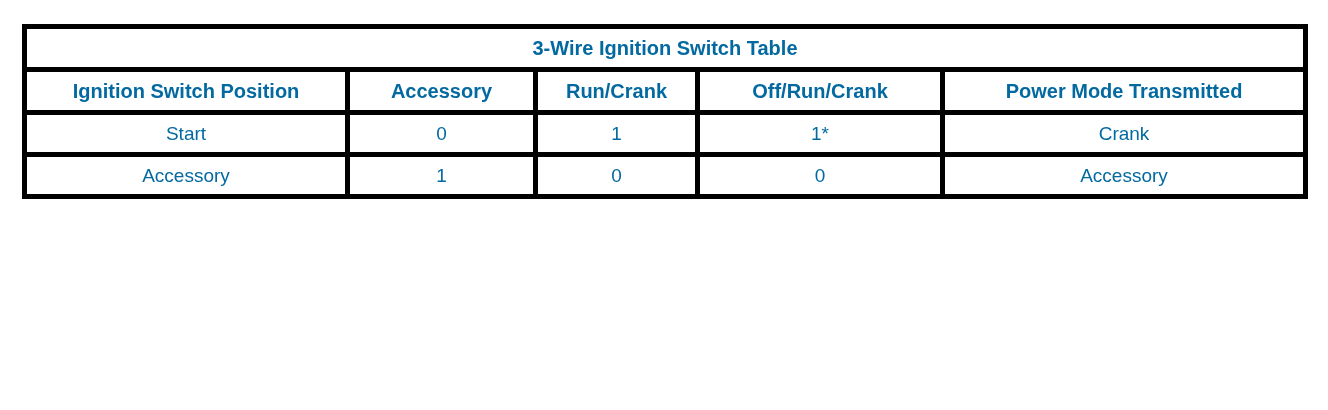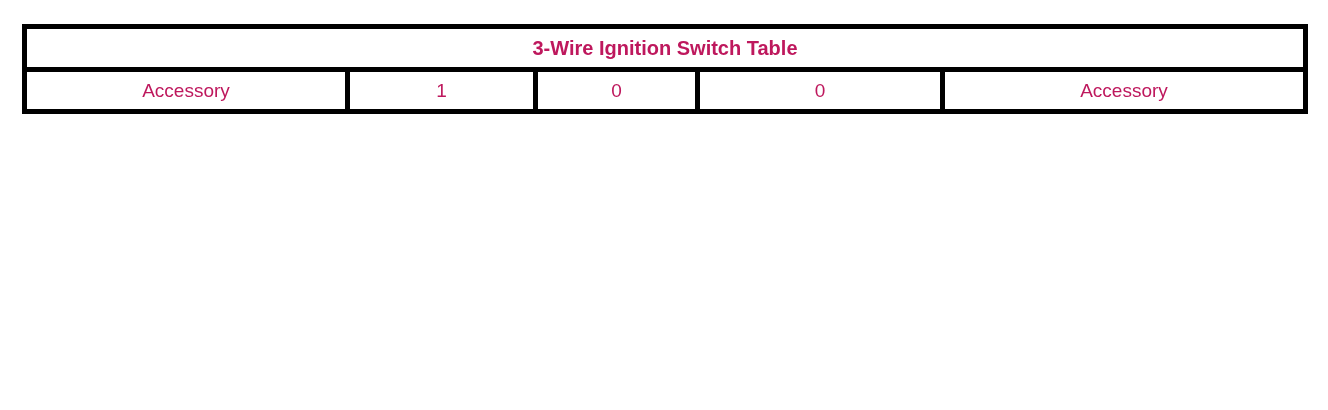--- a/index.html
+++ b/index.html
@@ -6,21 +6,21 @@
     margin: 0;
     padding: 0;
     background: #ffffff;
   }
   .page {
     position: relative;
     width: 1328px;
     height: 366px;
     background: #ffffff;
     font-family: "Liberation Sans", sans-serif;
-    color: #be185d;
+    color: #0369a1;
   }
   table.ign-table {
     position: absolute;
     left: 22px;
     top: 24px;
     width: 1281px;
     border-collapse: collapse;
     table-layout: fixed;
     background: #ffffff;
   }
@@ -69,20 +69,34 @@
       <col style="width:323px">
       <col style="width:188px">
       <col style="width:162px">
       <col style="width:245px">
       <col style="width:363px">
     </colgroup>
     <tbody>
       <tr class="title-row">
         <td colspan="5">3-Wire Ignition Switch Table</td>
       </tr>
+      <tr class="header-row">
+        <th>Ignition Switch Position</th>
+        <th>Accessory</th>
+        <th>Run/Crank</th>
+        <th>Off/Run/Crank</th>
+        <th>Power Mode Transmitted</th>
+      </tr>
+      <tr class="data-row">
+        <td>Start</td>
+        <td>0</td>
+        <td>1</td>
+        <td>1*</td>
+        <td>Crank</td>
+      </tr>
       <tr class="data-row">
         <td>Accessory</td>
         <td>1</td>
         <td>0</td>
         <td>0</td>
         <td>Accessory</td>
       </tr>
     </tbody>
   </table>
 </div>

